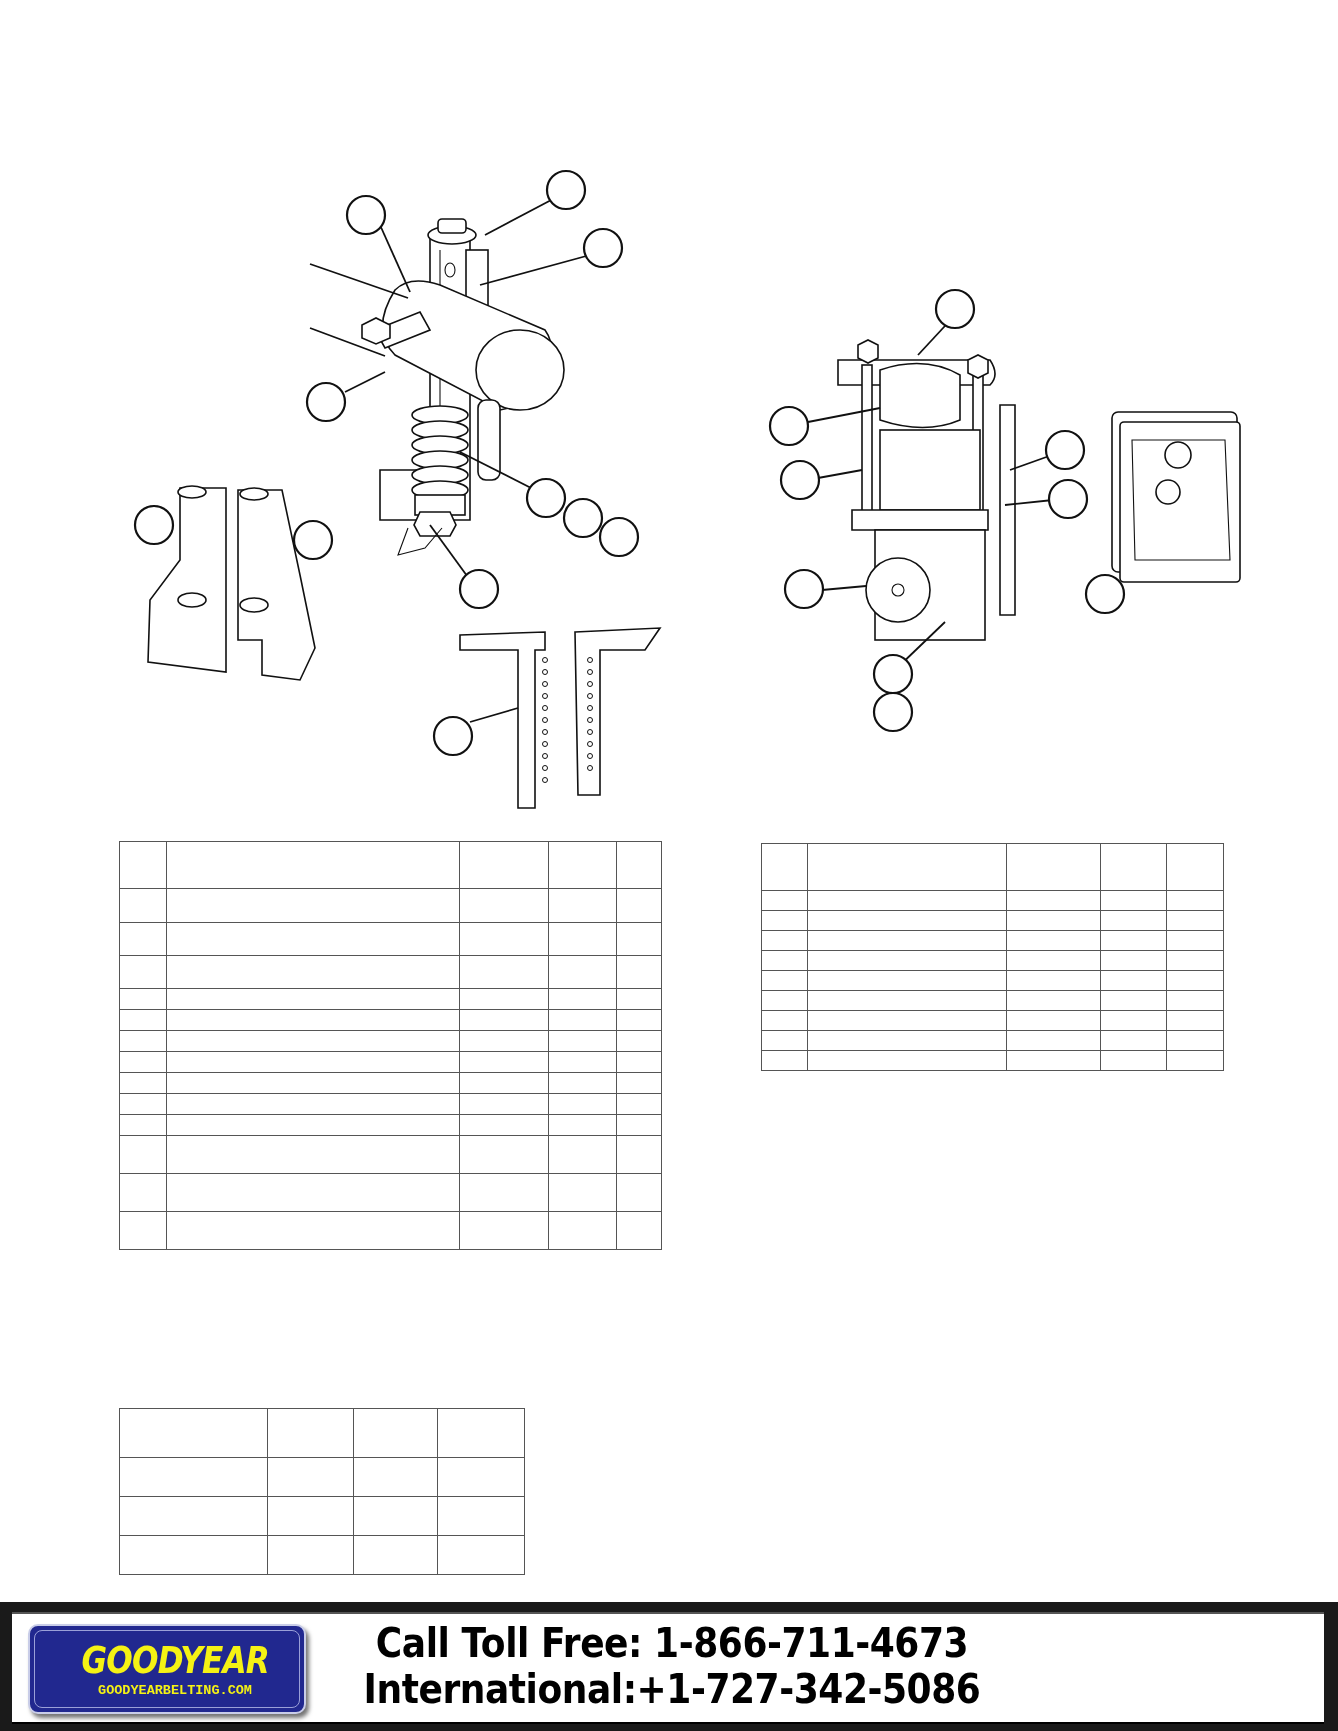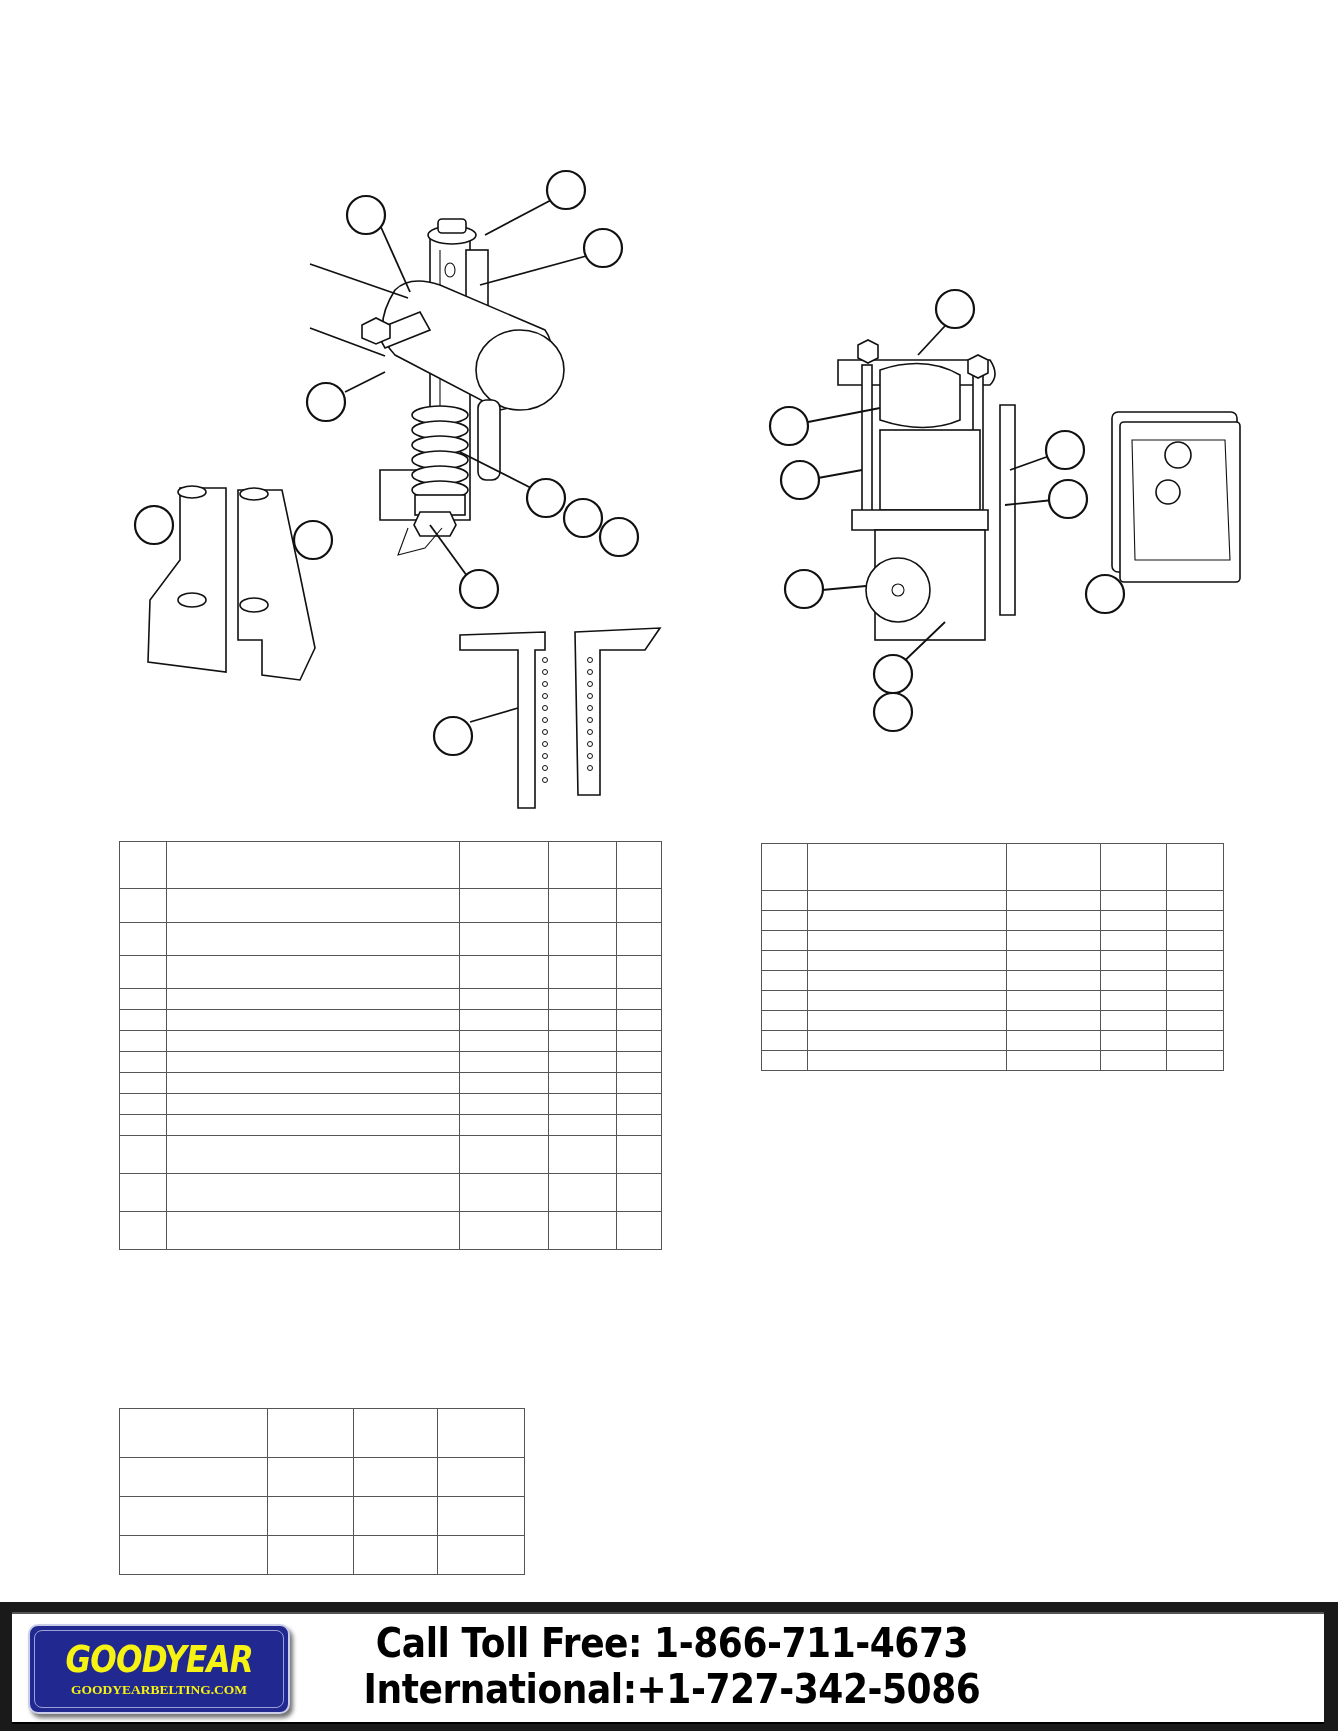--- a/index.html
+++ b/index.html
@@ -22,27 +22,28 @@
   }
   .banner-inner {
     position: absolute; left: 12px; top: 10px; width: 1312px; height: 108px;
     background: #ffffff; border-top: 2px solid #555; border-bottom: 2px solid #000;
   }
   .badge {
     position: absolute; background: #21288f; border: 2px solid #c9cde8;
     border-radius: 10px; box-shadow: 3px 4px 4px rgba(0,0,0,0.55);
     display: flex; flex-direction: column; align-items: center; justify-content: center;
     color: #f5f214;
+    padding-left: 16px;
   }
   .badge::before {
     content: ""; position: absolute; inset: 4px; border: 1.5px solid #9aa0d8; border-radius: 8px;
   }
   .gy-word { font-family: "DejaVu Sans", sans-serif; font-weight: bold; font-style: italic;
     font-size: 38px; letter-spacing: -1px; transform: scaleX(0.82); line-height: 1; }
-  .gy-url { font-family: Liberation Serif, serif; font-weight: bold; font-size: 13.5px; margin-top: 4px; }
+  .gy-url { font-family: Liberation Mono, monospace; font-weight: bold; font-size: 13.5px; margin-top: 4px; }
   .ship { font-family: "DejaVu Sans", sans-serif; font-weight: bold; font-size: 29px; line-height: 1.12; text-align: center; }
   .phone {
     position: absolute; left: 300px; width: 720px; text-align: center; color: #000;
     font-family: "DejaVu Sans", sans-serif; font-weight: bold; font-size: 40px;
     letter-spacing: -0.5px; transform: scaleX(0.9); transform-origin: center;
   }
 </style>
 </head>
 <body>
 

